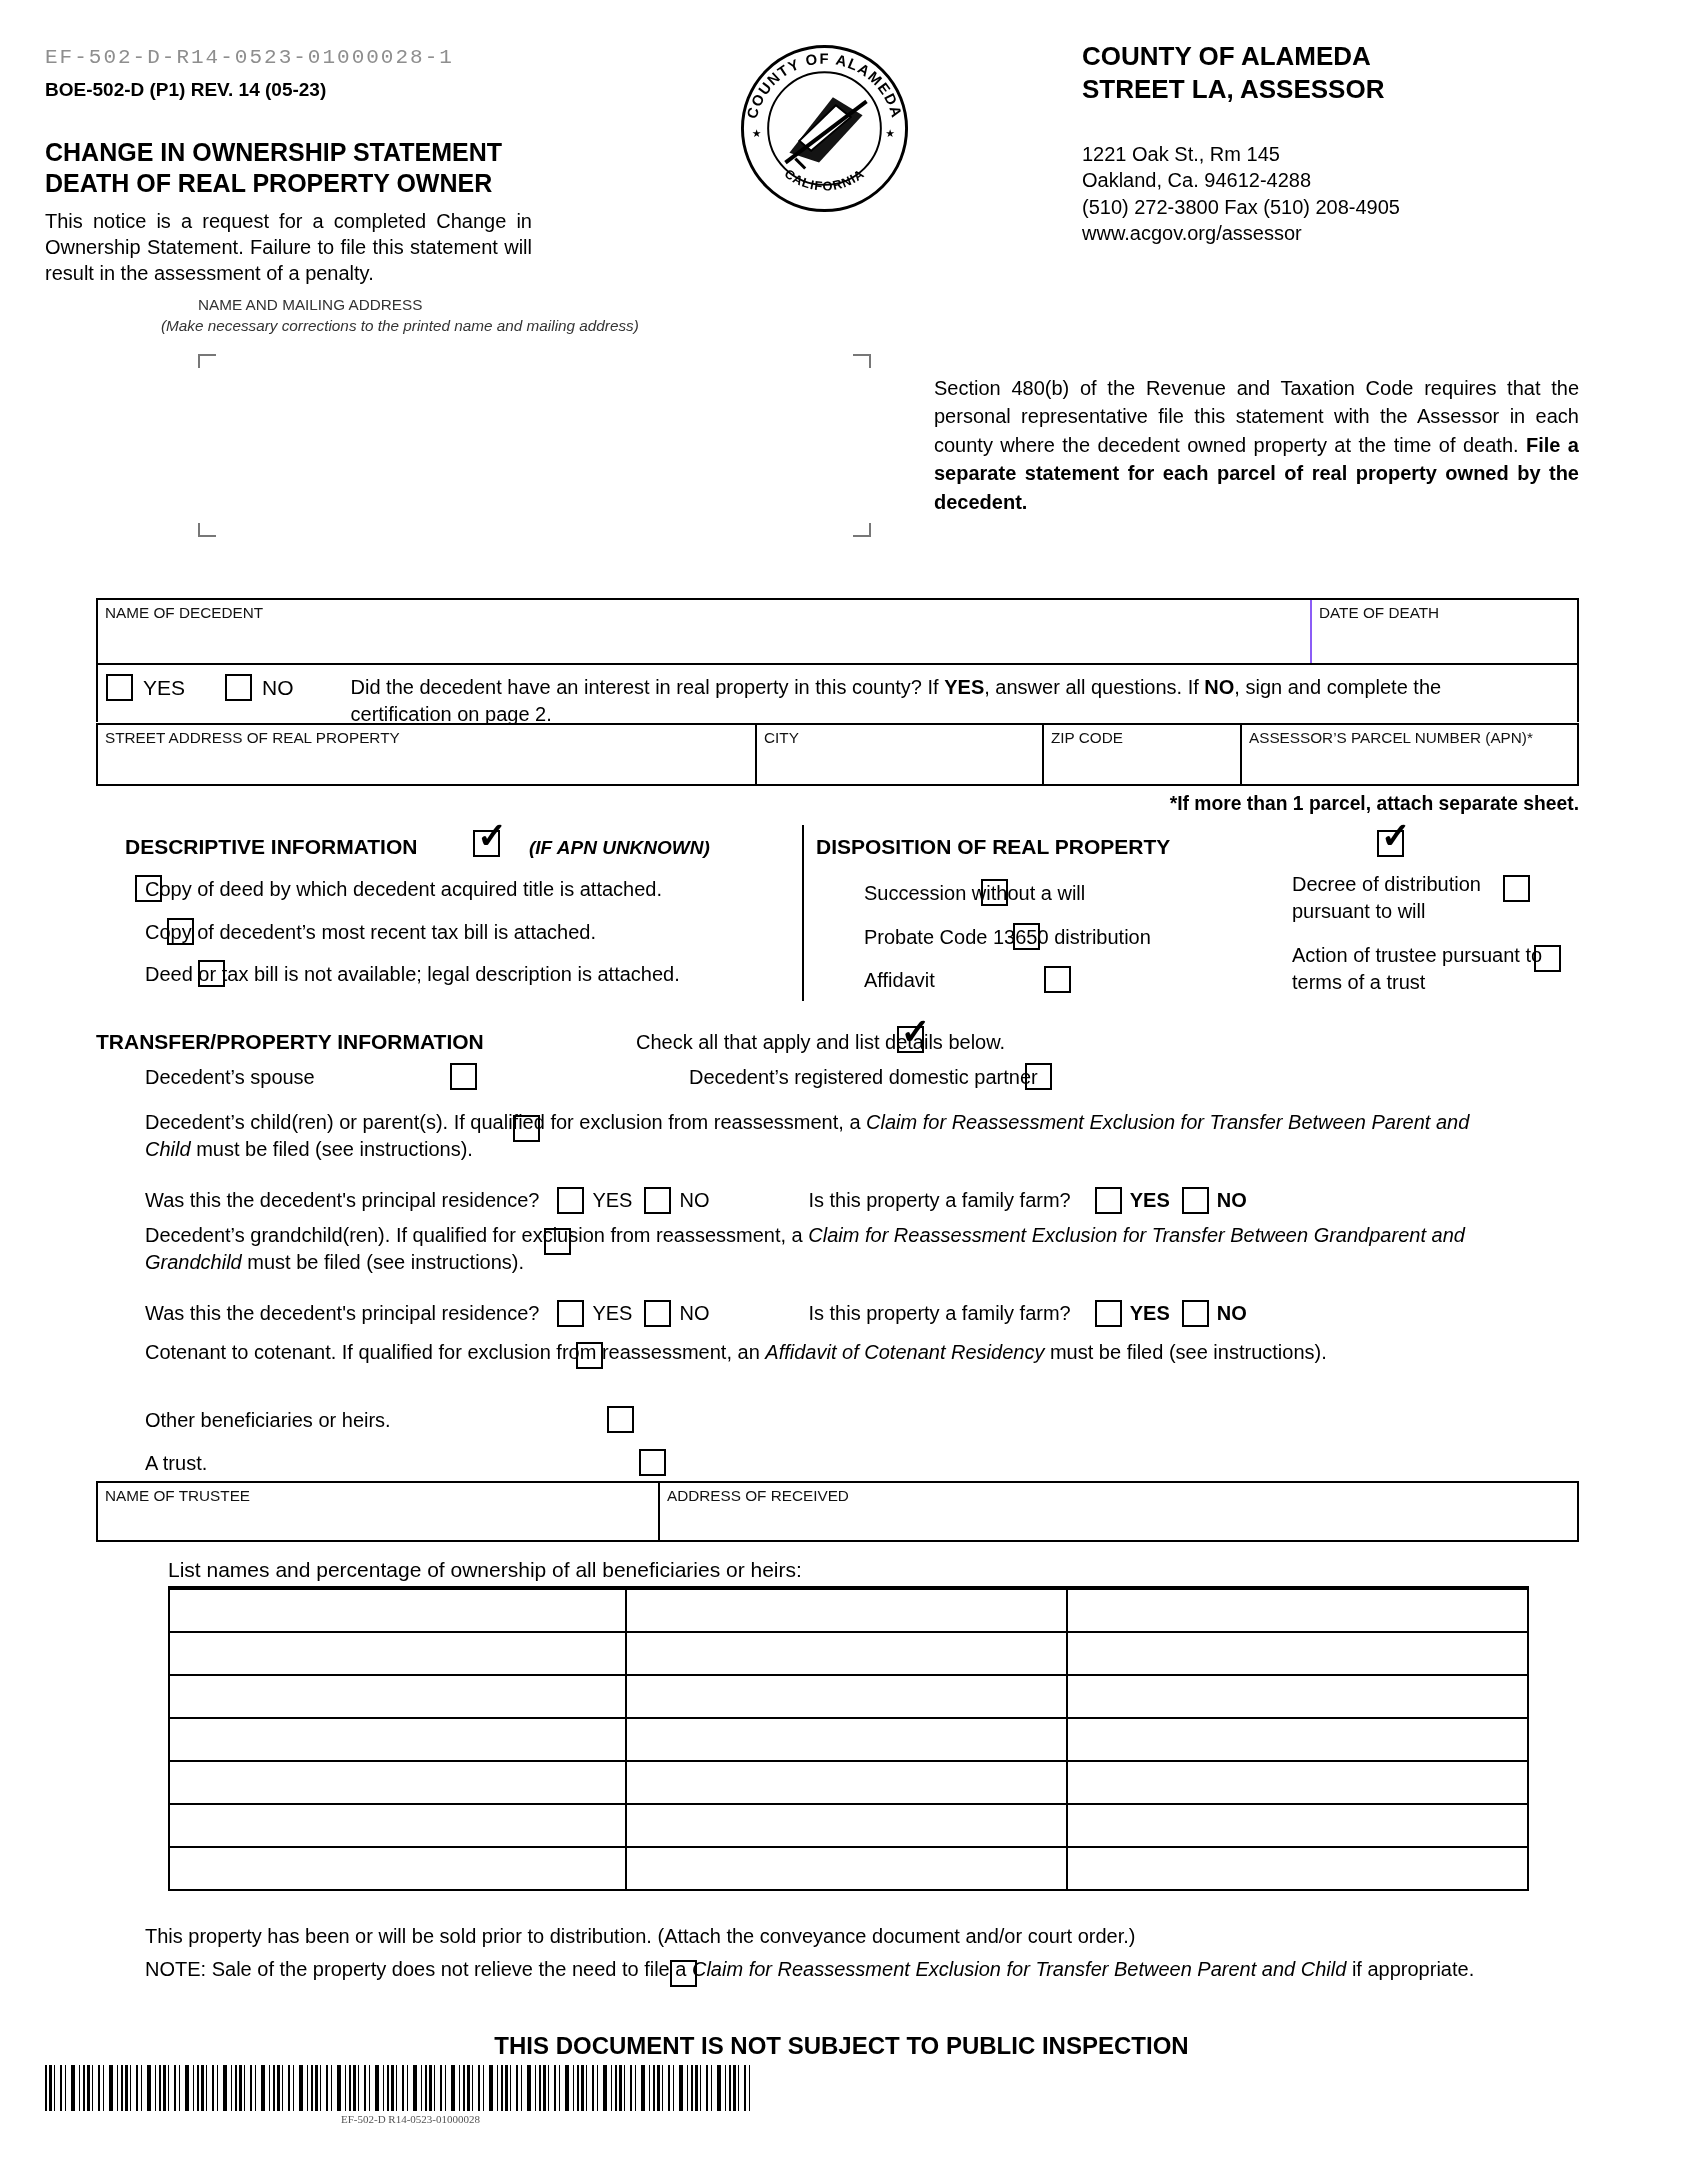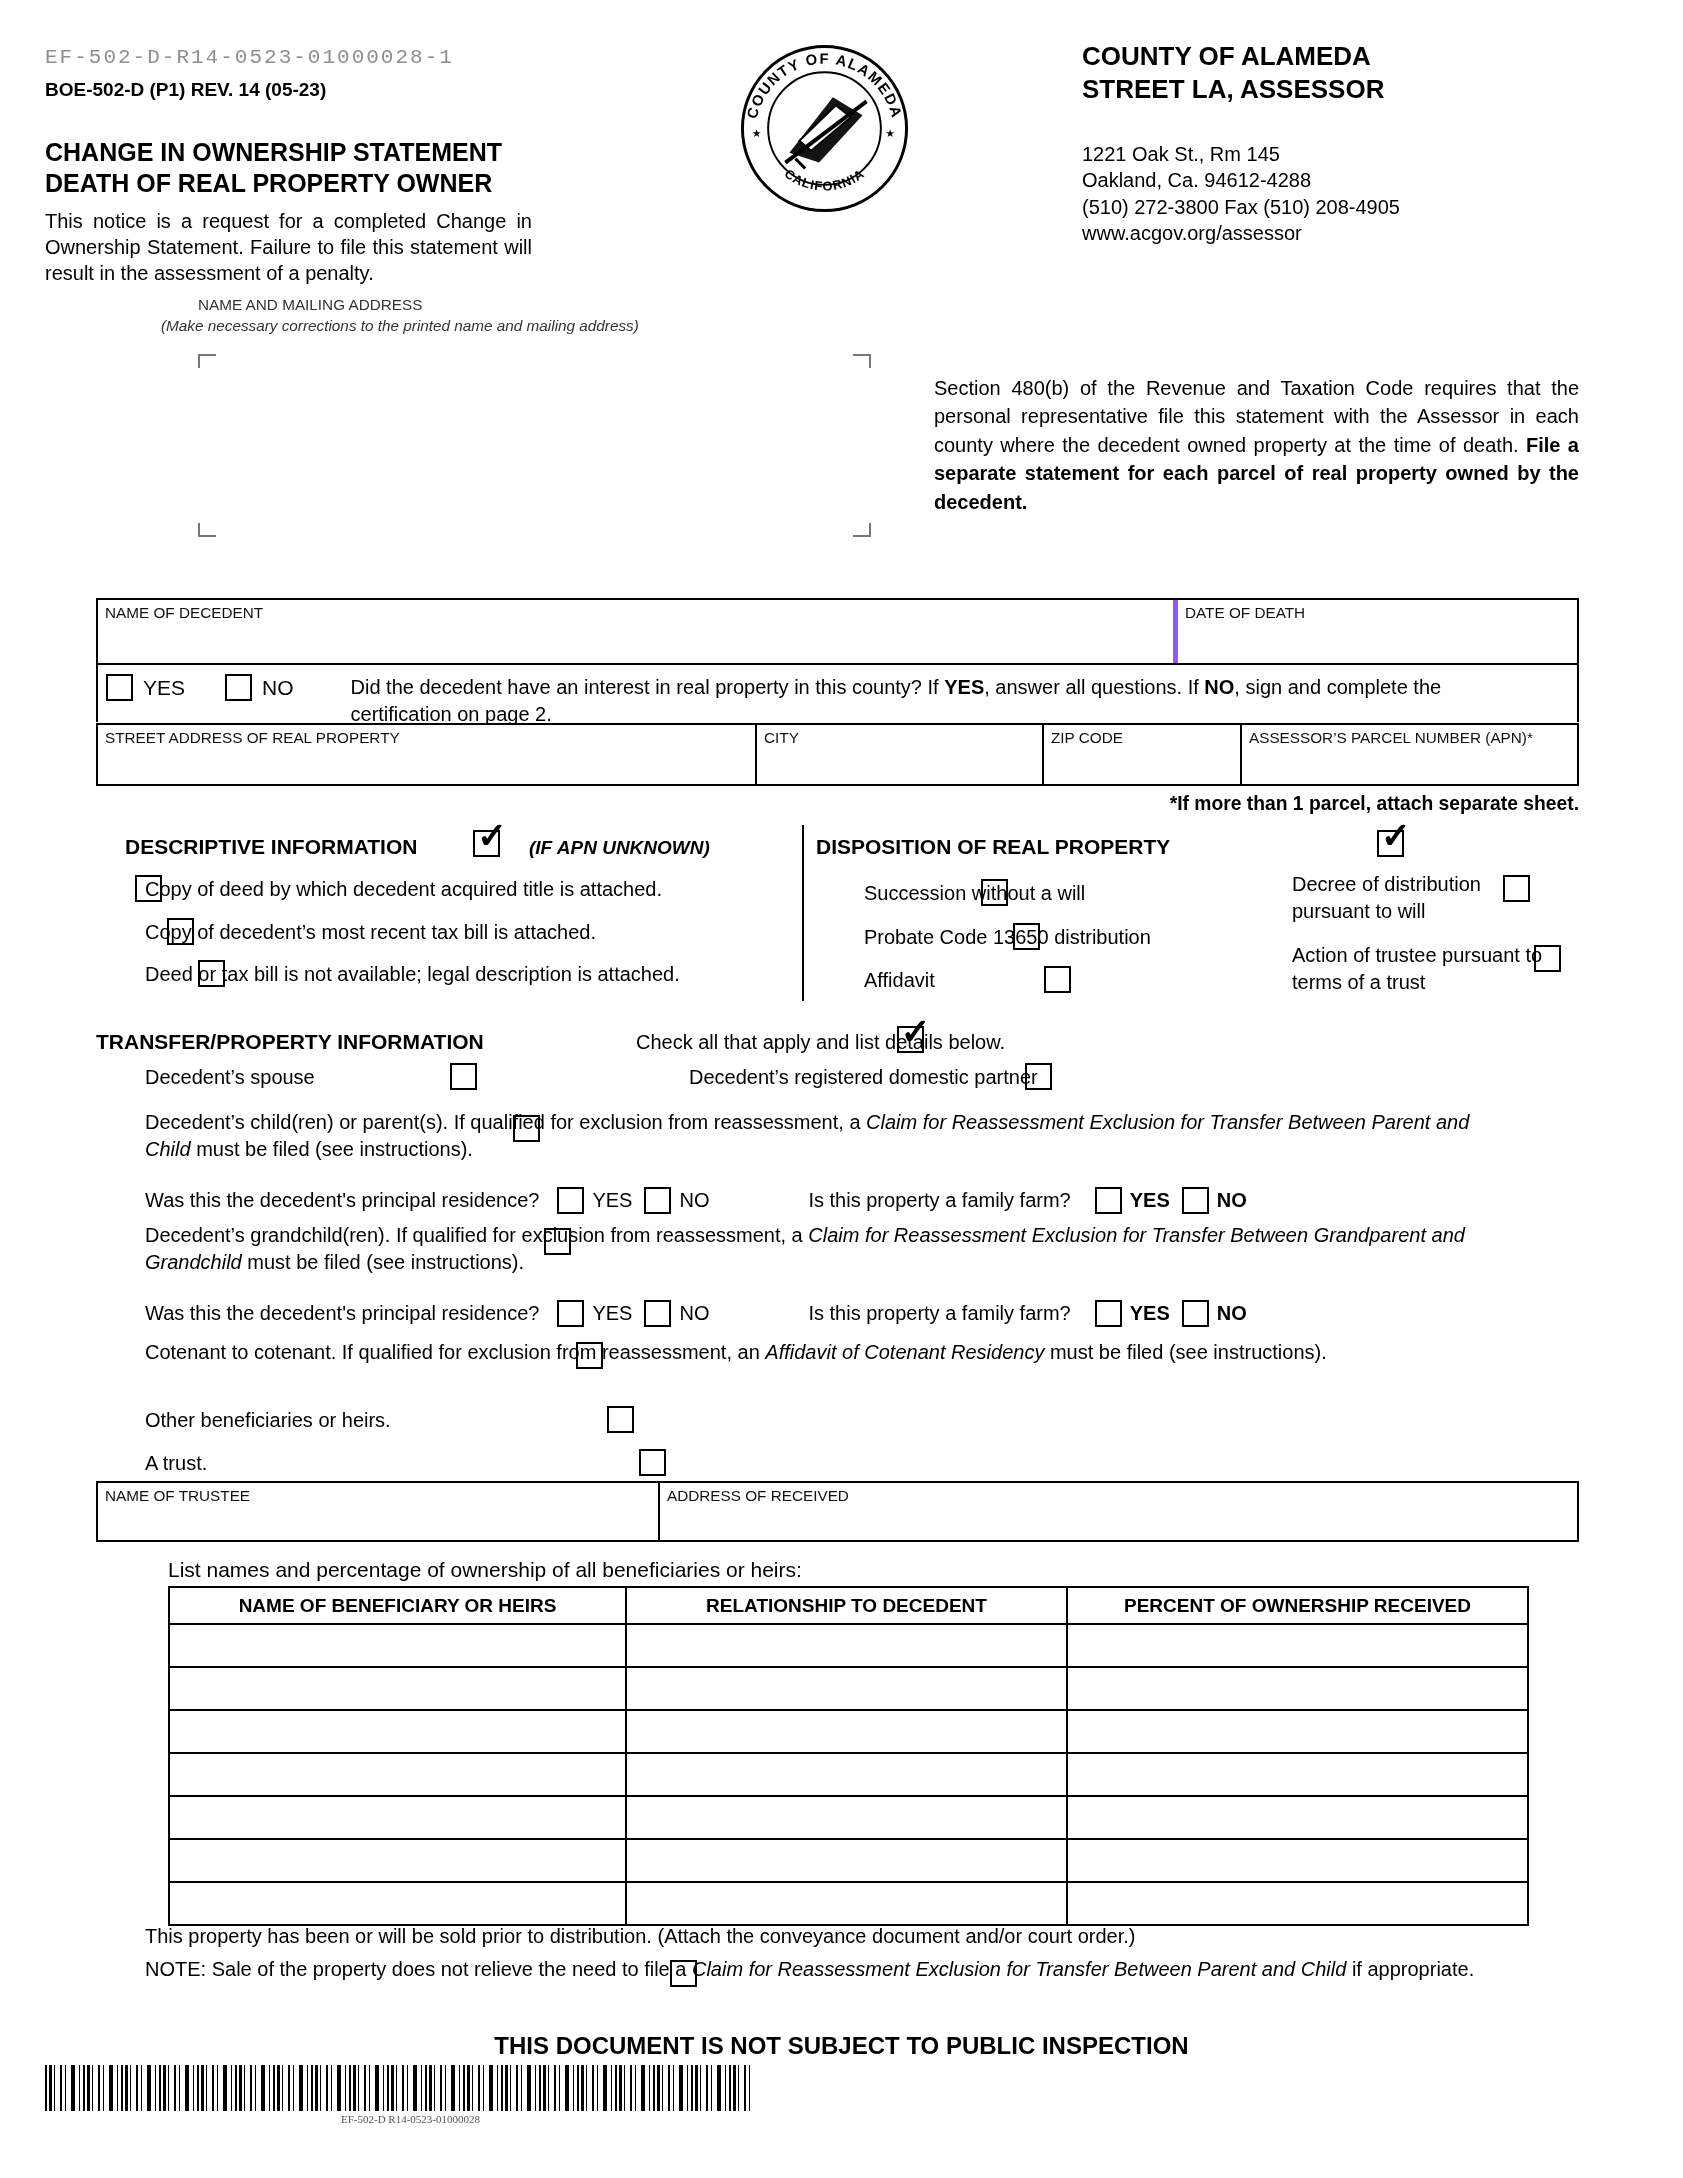--- a/index.html
+++ b/index.html
@@ -83,21 +83,21 @@
   <div>www.acgov.org/assessor</div>
 </div>
 
 
 <div class="abs" style="left:934px;top:374px;width:645px;font-size:20px;line-height:1.42;text-align:justify;">
   <span>Section 480(b) of the Revenue and Taxation Code requires that the personal representative file this statement with the Assessor in each county where the decedent owned property at the time of death. </span><span class="b">File a separate statement for each parcel of real property owned by the decedent.</span>
 </div>
 
 
 <div class="abs" style="left:96px;top:598px;width:1483px;height:67px;border:2px solid #000;display:flex;">
-  <div style="width:1080px;border-right:5px solid #8b5cf6;">
+  <div style="width:1214px;border-right:2px solid #8b5cf6;">
     <div class="celllabel">NAME OF DECEDENT</div>
   </div>
   <div style="flex:1;">
     <div class="celllabel">DATE OF DEATH</div>
   </div>
 </div>
 
 
 <div class="abs" style="left:96px;top:665px;width:1483px;height:57px;border-left:2px solid #000;border-right:2px solid #000;display:flex;align-items:flex-start;padding-top:9px;">
   <span class="cb" style="margin-left:8px;"></span>
@@ -220,25 +220,20 @@
     <div class="celllabel">NAME OF TRUSTEE</div>
   </div>
   <div style="flex:1;">
     <div class="celllabel">ADDRESS OF RECEIVED</div>
   </div>
 </div>
 
 
 <div class="abs" style="left:168px;top:1558px;font-size:21px;">List names and percentage of ownership of all beneficiaries or heirs:</div>
 <div class="abs" style="left:168px;top:1586px;width:1361px;border:2px solid #000;">
-  <div class="btr bhead">
-    <div class="btd c1">NAME OF BENEFICIARY OR HEIRS</div>
-    <div class="btd c2">RELATIONSHIP TO DECEDENT</div>
-    <div class="btd c3">PERCENT OF OWNERSHIP RECEIVED</div>
-  </div>
   <div>
       <div class="btr">
         <div class="btd c1"></div>
         <div class="btd c2"></div>
         <div class="btd c3"></div>
       </div>
       <div class="btr">
         <div class="btd c1"></div>
         <div class="btd c2"></div>
         <div class="btd c3"></div>

